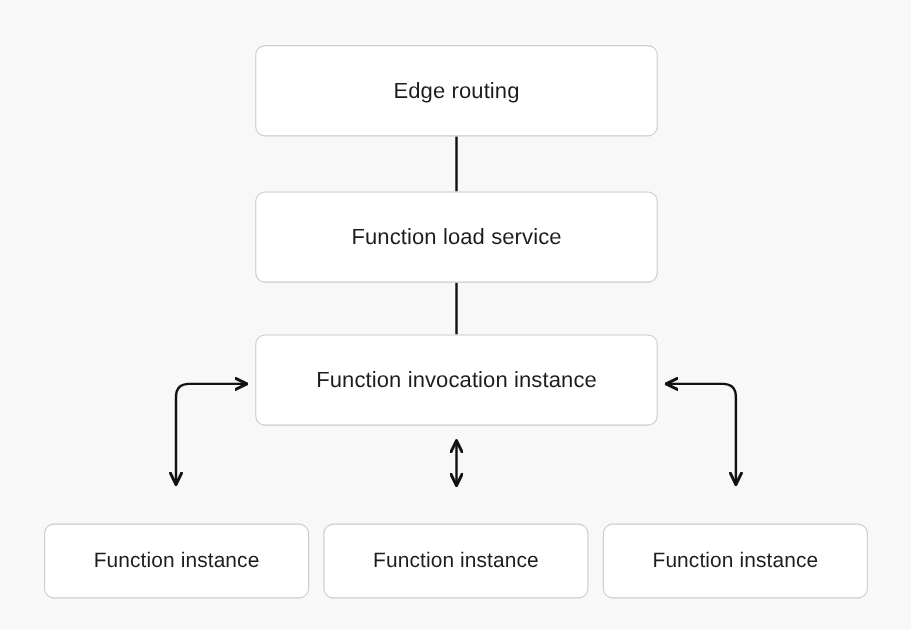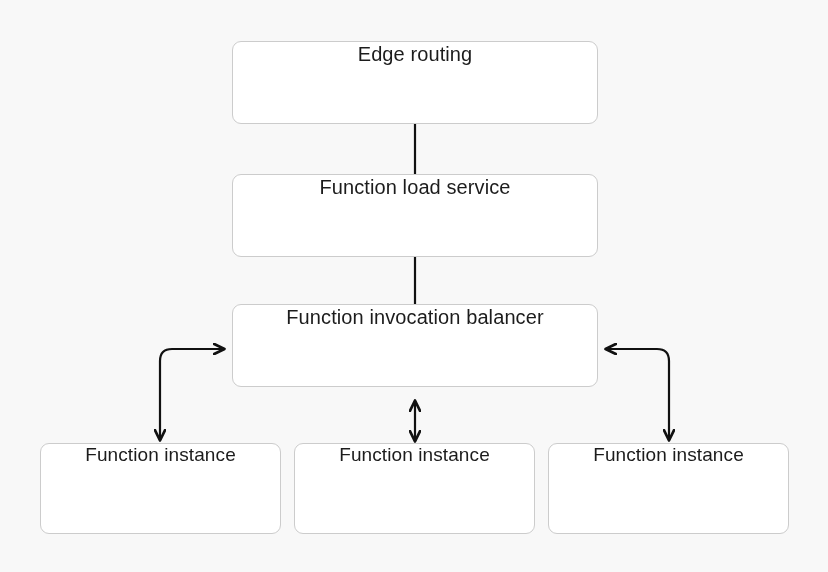--- a/index.html
+++ b/index.html
@@ -18,21 +18,21 @@
     width: 828px;
     height: 572px;
   }
   .node {
     position: absolute;
     box-sizing: border-box;
     background: #ffffff;
     border: 1px solid #cccccc;
     border-radius: 9px;
     display: flex;
-    align-items: flex-start;
+    align-items: center;
     justify-content: center;
     color: #1c1c1c;
     letter-spacing: 0.1px;
     z-index: 2;
   }
   .node-label {
     display: block;
     text-align: center;
     line-height: 1.2;
     white-space: nowrap;
@@ -43,22 +43,22 @@
     left: 232px;
   }
   .tier-main .node-label { font-size: 20px; }
 
   #node-edge-routing     { top: 41px; }
   #node-load-balancer    { top: 174px; }
   #node-invocation       { top: 304px; }
 
   .tier-instance {
     width: 241px;
-    height: 91px;
-    top: 443px;
+    height: 68px;
+    top: 476px;
   }
   .tier-instance .node-label { font-size: 19px; }
 
   #node-instance-1 { left: 40px; }
   #node-instance-2 { left: 294px; }
   #node-instance-3 { left: 548px; }
 
   #connector-layer {
     position: absolute;
     inset: 0;
@@ -102,21 +102,21 @@
 
   <div class="node tier-main" id="node-edge-routing">
     <span class="node-label">Edge routing</span>
   </div>
 
   <div class="node tier-main" id="node-load-balancer">
     <span class="node-label">Function load service</span>
   </div>
 
   <div class="node tier-main" id="node-invocation">
-    <span class="node-label">Function invocation balancer</span>
+    <span class="node-label">Function invocation instance</span>
   </div>
 
   <div class="node tier-instance" id="node-instance-1">
     <span class="node-label">Function instance</span>
   </div>
 
   <div class="node tier-instance" id="node-instance-2">
     <span class="node-label">Function instance</span>
   </div>
 

